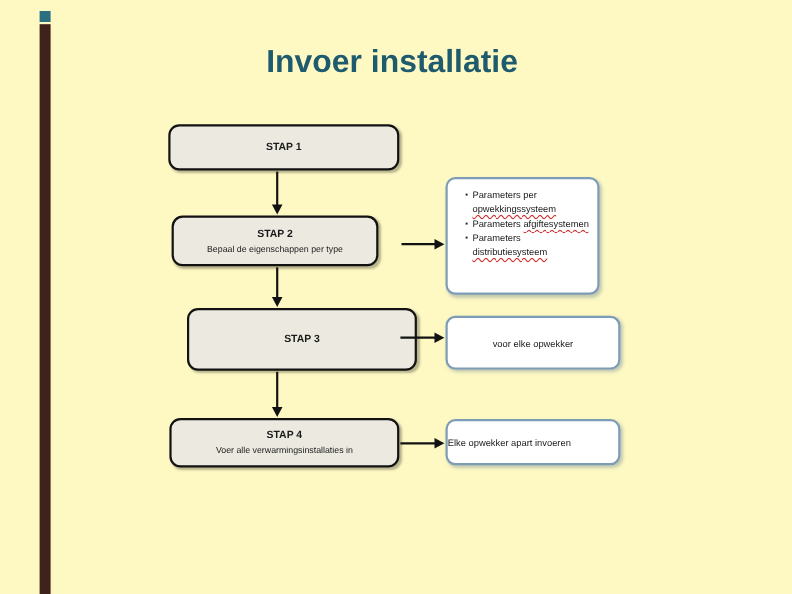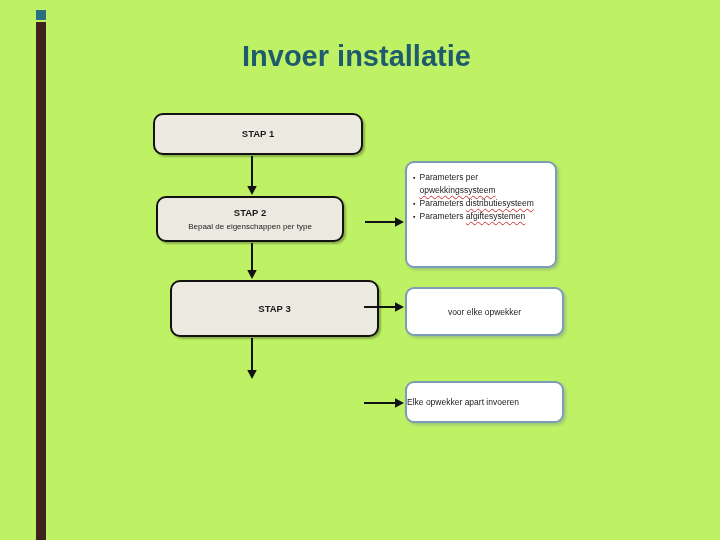--- a/index.html
+++ b/index.html
@@ -1,19 +1,19 @@
 <!DOCTYPE html>
 <html><head>
 <meta charset="utf-8">
 <style>
   html, body { margin: 0; padding: 0; background: #ffffff; }
   .slide {
     position: relative;
     width: 720px; height: 540px;
-    background: #bef264;
+    background: #fef9c3;
     overflow: hidden;
     font-family: "Liberation Sans", sans-serif;
   }
   .accent-square {
     position: absolute; left: 36px; top: 10px;
     width: 10px; height: 10px;
     background: #2B7080;
   }
   .accent-bar {
     position: absolute; left: 36px; top: 22px;
@@ -49,21 +49,21 @@
   .step4 { left: 154px; top: 380px; width: 209px; height: 45px; }
   .note {
     position: absolute;
     background: #ffffff;
     border: 2px solid #7D9CB6;
     border-radius: 9px;
     box-shadow: 2px 2px 3px rgba(110,130,150,0.40);
     box-sizing: border-box;
     color: #1a1a1a;
   }
-  .note2 { left: 405px; top: 161px; width: 152px; height: 107px; padding: 8px 5px 4px 6px; }
+  .note2 { left: 405px; top: 161px; width: 140px; height: 107px; padding: 8px 5px 4px 16px; }
   .note3 { left: 405px; top: 287px; width: 159px; height: 49px;
            display: flex; flex-direction: column; align-items: center; justify-content: center; }
   .note4 { left: 405px; top: 381px; width: 159px; height: 42px;
            display: flex; align-items: center; justify-content: flex-start; }
   .note ul { list-style: none; margin: 0; padding: 0; }
   .note li {
     display: flex; align-items: flex-start;
     font-size: 8.5px; line-height: 13px;
     margin-bottom: 0px;
   }
@@ -105,34 +105,38 @@
 
   <div class="step step2">
     <div class="step-title">STAP 2</div>
     <div class="step-body">Bepaal de eigenschappen per type</div>
   </div>
 
   <div class="step step3">
     <div class="step-title">STAP 3</div>
   </div>
 
+  <div class="step step4">
+    <div class="step-title">STAP 4</div>
+    <div class="step-body">Voer alle verwarmingsinstallaties in</div>
+  </div>
 
   <div class="note note2">
     <ul>
       <li>
         <span class="bullet">▪</span>
         <span><span>Parameters per</span> <span class="wavy">opwekkingssysteem</span></span>
       </li>
       <li>
         <span class="bullet">▪</span>
-        <span><span>Parameters</span> <span class="wavy">distributiesysteem</span></span>
+        <span><span>Parameters</span> <span class="wavy">afgiftesystemen</span></span>
       </li>
       <li>
         <span class="bullet">▪</span>
-        <span><span>Parameters</span> <span class="wavy">afgiftesystemen</span></span>
+        <span><span>Parameters</span> <span class="wavy">distributiesysteem</span></span>
       </li>
     </ul>
   </div>
 
   <div class="note note3">
     <div class="note-line">voor elke opwekker</div>
   </div>
 
   <div class="note note4">
     <div class="note-line">Elke opwekker apart invoeren</div>

